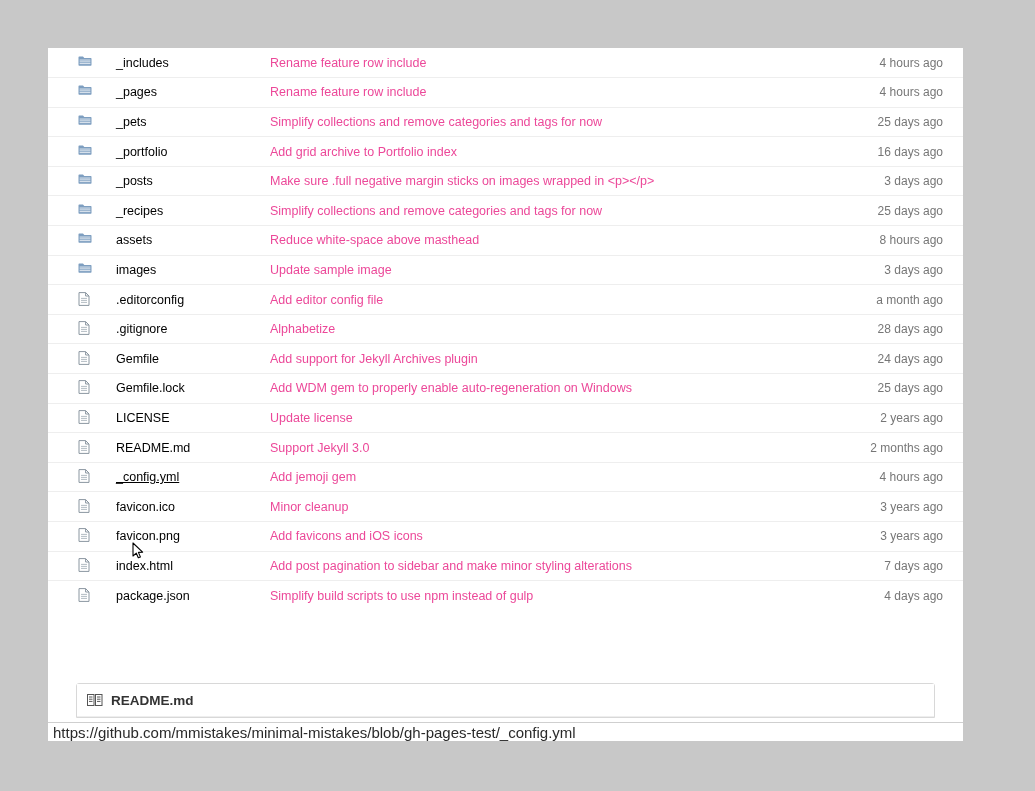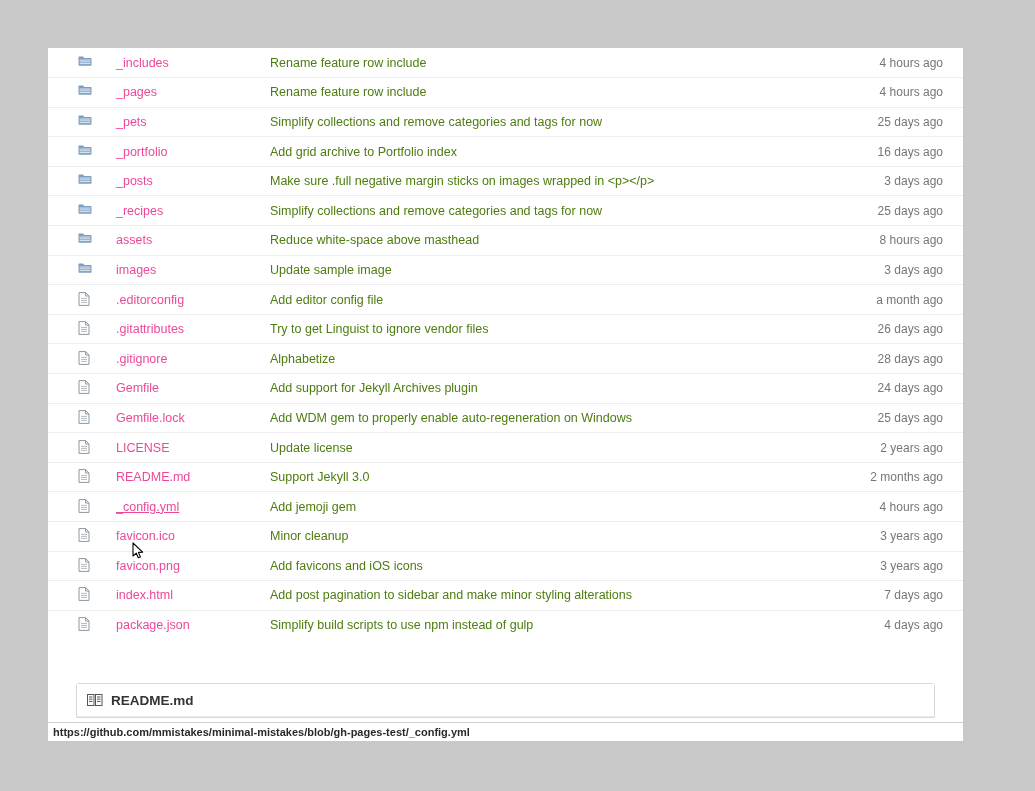--- a/index.html
+++ b/index.html
@@ -59,30 +59,30 @@
   }
   .col-age {
     width: 130px;
     text-align: right;
     padding-right: 20px;
     color: #767676;
     font-size: 12px;
   }
 
   .name-link {
-    color: #ec4899;
+    color: #000000;
     text-decoration: none;
     cursor: pointer;
     font-size: 12.5px;
   }
   .name-link.underlined {
     text-decoration: underline;
   }
   .msg-link {
-    color: #4d7c0f;
+    color: #ec4899;
     text-decoration: none;
     cursor: pointer;
     font-size: 12.5px;
   }
 
   
   .icon {
     display: inline-block;
     width: 14px;
     height: 14px;
@@ -116,25 +116,24 @@
     display: inline-block;
     width: 16px;
     height: 14px;
   }
   #readme-title {
     font-size: 13.5px;
     font-weight: bold;
     color: #333333;
   }
   #status-url {
-    font-size: 11px;
+    font-size: 15px;
     color: #2a2a2a;
     white-space: nowrap;
     font-family: "Liberation Sans", sans-serif;
-    font-weight: bold;
   }
 
   
   #status-wrap {
     position: absolute;
     left: 48px;
     top: 722px;
     width: 915px;
     height: 19px;
     background: #ffffff;
@@ -254,32 +253,20 @@
           <td class="cell col-icon"><span class="icon icon-file"><svg width="12" height="14" viewBox="0 0 12 14" xmlns="http://www.w3.org/2000/svg">
                 <path d="M1 0.6 L7.6 0.6 L11 4 L11 13.4 L1 13.4 Z" fill="#ffffff" stroke="#8a96a0" stroke-width="1"></path>
                 <path d="M7.6 0.6 L7.6 4 L11 4" fill="none" stroke="#8a96a0" stroke-width="1"></path>
                 <line x1="3" y1="6.4" x2="9" y2="6.4" stroke="#aab3bb" stroke-width="0.9"></line>
                 <line x1="3" y1="8.4" x2="9" y2="8.4" stroke="#aab3bb" stroke-width="0.9"></line>
                 <line x1="3" y1="10.4" x2="9" y2="10.4" stroke="#aab3bb" stroke-width="0.9"></line>
               </svg></span></td>
           <td class="cell col-name"><a class="name-link">.editorconfig</a></td>
           <td class="cell col-msg"><a class="msg-link">Add editor config file</a></td>
           <td class="cell col-age">a month ago</td>
-        </tr>
-        <tr class="file-row">
-          <td class="cell col-icon"><span class="icon icon-file"><svg width="12" height="14" viewBox="0 0 12 14" xmlns="http://www.w3.org/2000/svg">
-                <path d="M1 0.6 L7.6 0.6 L11 4 L11 13.4 L1 13.4 Z" fill="#ffffff" stroke="#8a96a0" stroke-width="1"></path>
-                <path d="M7.6 0.6 L7.6 4 L11 4" fill="none" stroke="#8a96a0" stroke-width="1"></path>
-                <line x1="3" y1="6.4" x2="9" y2="6.4" stroke="#aab3bb" stroke-width="0.9"></line>
-                <line x1="3" y1="8.4" x2="9" y2="8.4" stroke="#aab3bb" stroke-width="0.9"></line>
-                <line x1="3" y1="10.4" x2="9" y2="10.4" stroke="#aab3bb" stroke-width="0.9"></line>
-              </svg></span></td>
-          <td class="cell col-name"><a class="name-link">.gitattributes</a></td>
-          <td class="cell col-msg"><a class="msg-link">Try to get Linguist to ignore vendor files</a></td>
-          <td class="cell col-age">26 days ago</td>
         </tr>
         <tr class="file-row">
           <td class="cell col-icon"><span class="icon icon-file"><svg width="12" height="14" viewBox="0 0 12 14" xmlns="http://www.w3.org/2000/svg">
                 <path d="M1 0.6 L7.6 0.6 L11 4 L11 13.4 L1 13.4 Z" fill="#ffffff" stroke="#8a96a0" stroke-width="1"></path>
                 <path d="M7.6 0.6 L7.6 4 L11 4" fill="none" stroke="#8a96a0" stroke-width="1"></path>
                 <line x1="3" y1="6.4" x2="9" y2="6.4" stroke="#aab3bb" stroke-width="0.9"></line>
                 <line x1="3" y1="8.4" x2="9" y2="8.4" stroke="#aab3bb" stroke-width="0.9"></line>
                 <line x1="3" y1="10.4" x2="9" y2="10.4" stroke="#aab3bb" stroke-width="0.9"></line>
               </svg></span></td>
           <td class="cell col-name"><a class="name-link">.gitignore</a></td>

